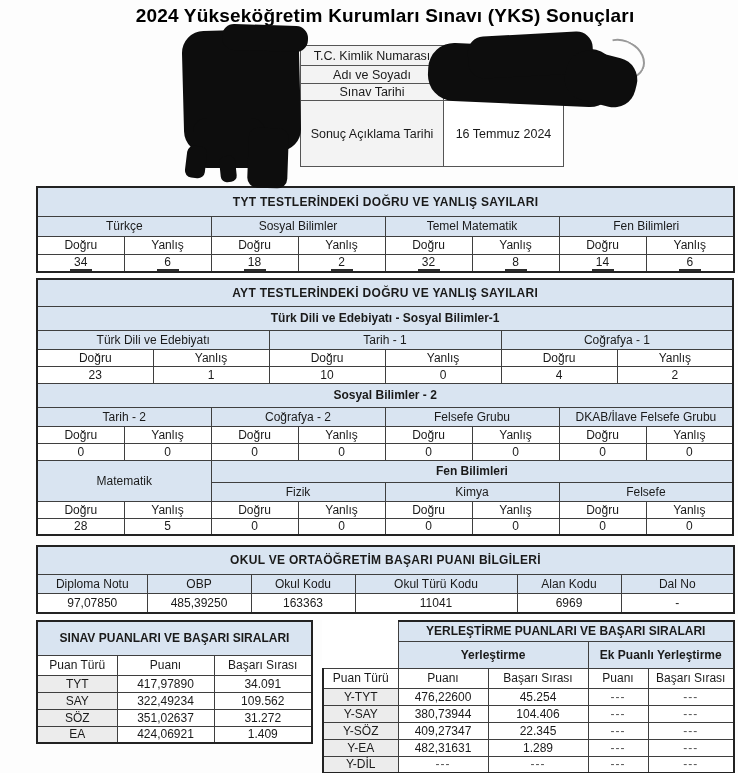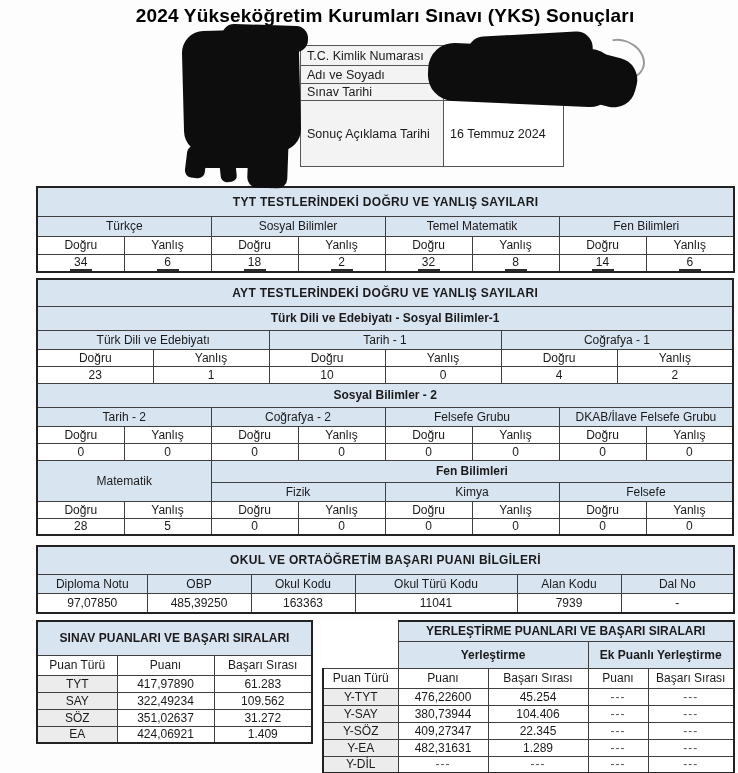--- a/index.html
+++ b/index.html
@@ -3,21 +3,21 @@
 <meta charset="utf-8">
 <style>
   html,body{margin:0;padding:0;background:#fff;}
   .page{position:relative;width:738px;height:773px;background:#fdfdfd;overflow:hidden;
         font-family:"Liberation Sans",sans-serif;color:#1a1a1a;}
   .doc-title{position:absolute;top:5px;left:16px;width:100%;text-align:center;
              font-size:19px;font-weight:bold;color:#000;letter-spacing:.2px;}
 
   
   .info-table{position:absolute;left:300px;top:45px;border-collapse:collapse;z-index:2;}
-  .info-table td{border:1px solid #555;font-size:12.5px;padding:0 6px;vertical-align:middle;}
+  .info-table td{border:1px solid #555;font-size:12.5px;padding:0 6px;vertical-align:middle;text-align:center;}
   .info-label{width:130px;background:#f3f3f3;}
   .info-value{width:107px;background:#fff;}
 
   
   .blob{position:absolute;background:#0d0d0d;z-index:5;}
   .hook{position:absolute;z-index:4;width:44px;height:34px;border:2px solid #999;
         border-radius:50%;border-left-color:transparent;border-bottom-color:transparent;
         transform:rotate(28deg);background:transparent;}
 
   
@@ -237,21 +237,21 @@
       <td class="t-group" style="font-size:12px;">Okul Kodu</td>
       <td class="t-group" style="font-size:12px;">Okul Türü Kodu</td>
       <td class="t-group" style="font-size:12px;">Alan Kodu</td>
       <td class="t-group" style="font-size:12px;">Dal No</td>
     </tr>
     <tr style="height:20px;">
       <td class="t-val">97,07850</td>
       <td class="t-val">485,39250</td>
       <td class="t-val">163363</td>
       <td class="t-val">11041</td>
-      <td class="t-val">7939</td>
+      <td class="t-val">6969</td>
       <td class="t-val">-</td>
     </tr>
   </tbody>
     </table>
 
   <table class="grid" style="left:36px;top:620px;width:275px;">
     <colgroup>
         <col style="width:80px">
         <col style="width:97px">
         <col style="width:98px">
@@ -261,21 +261,21 @@
           <td class="small-title" colspan="3">SINAV PUANLARI VE BAŞARI SIRALARI</td>
         </tr>
     <tr style="height:20px;">
       <td class="hdr">Puan Türü</td>
       <td class="hdr">Puanı</td>
       <td class="hdr">Başarı Sırası</td>
     </tr>
     <tr style="height:17px;">
       <td class="t-val gray">TYT</td>
       <td class="t-val">417,97890</td>
-      <td class="t-val">61.283</td>
+      <td class="t-val">34.091</td>
     </tr>
     <tr style="height:17px;">
       <td class="t-val gray">SAY</td>
       <td class="t-val">322,49234</td>
       <td class="t-val">109.562</td>
     </tr>
     <tr style="height:17px;">
       <td class="t-val gray">SÖZ</td>
       <td class="t-val">351,02637</td>
       <td class="t-val">31.272</td>

